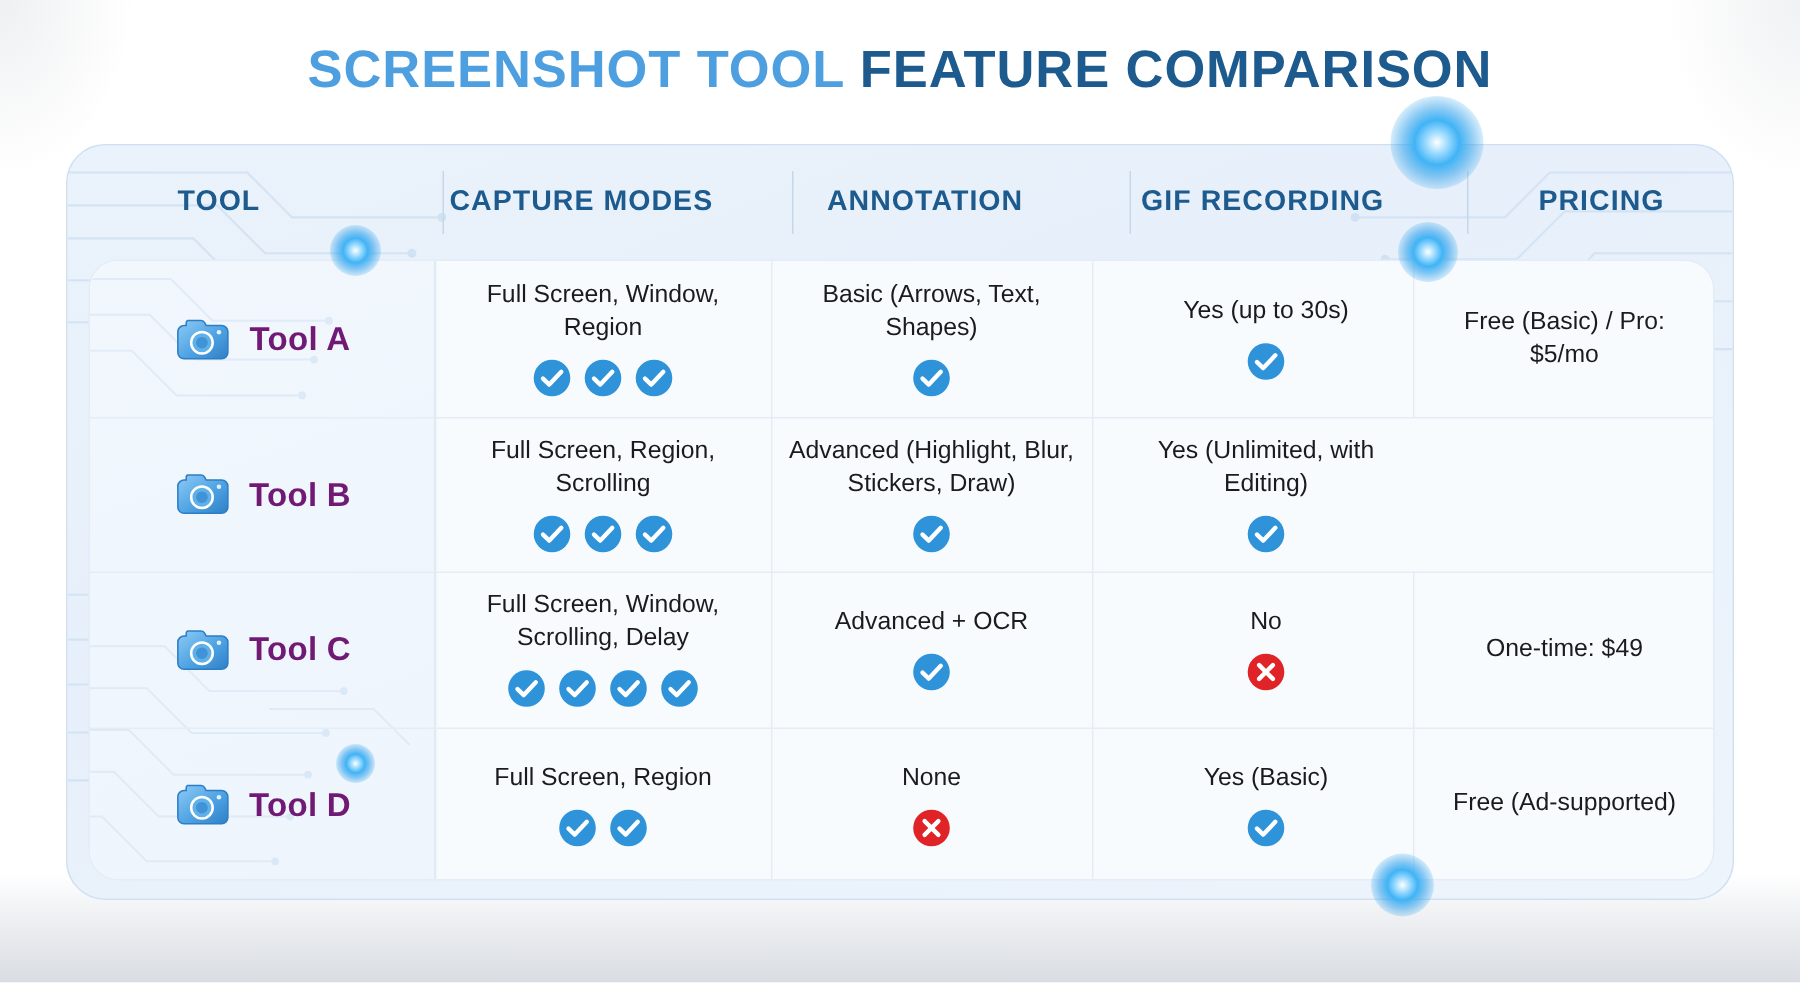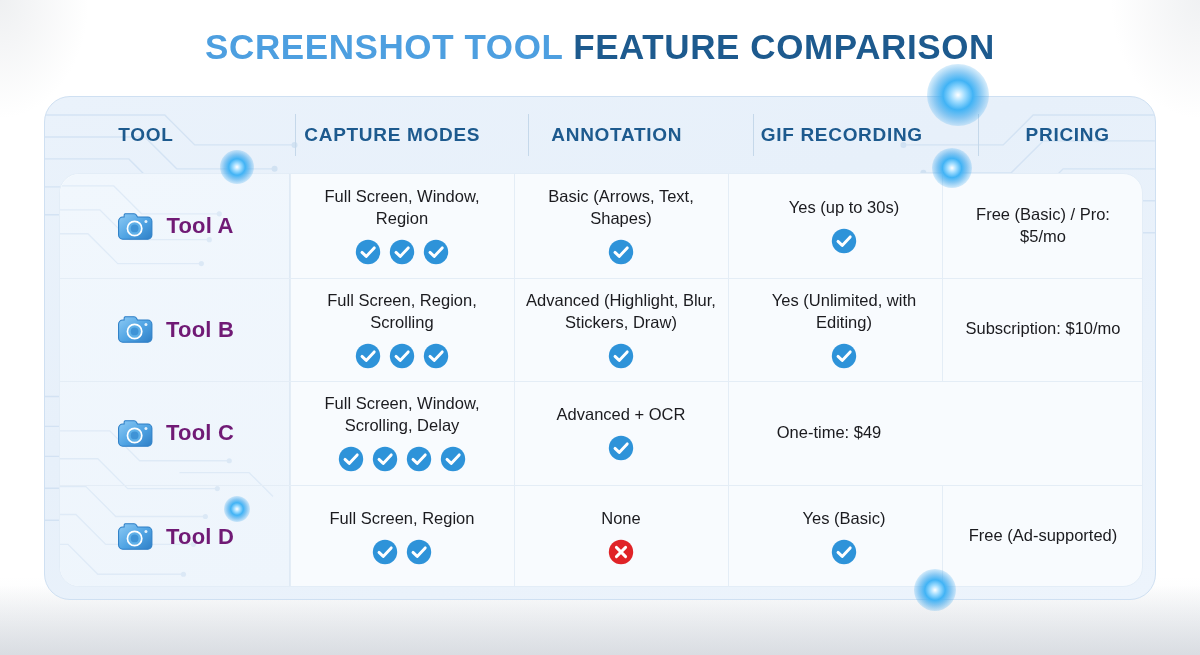--- a/index.html
+++ b/index.html
@@ -88,21 +88,21 @@
     line-height: 46px;
   }
   .hcell.sep::before {
     content: "";
     position: absolute;
     left: 0; top: 2px;
     width: 1px; height: 42px;
     background: #c5d8ea;
   }
   .hc-tool    { width: 244px; }
-  .hc-capture { width: 224px; text-align: right; }
+  .hc-capture { width: 224px; }
   .hc-annot   { width: 214px; }
   .hc-gif     { width: 214px; }
   .hc-price   { width: 216px; }
 
   
   .card {
     position: absolute;
     left: 14px;
     top: 76px;
     width: 1084px;
@@ -402,23 +402,20 @@
           </div>
           <div class="cell vsep c-gif">
             <span class="cell-text">Yes (Unlimited, with Editing)</span>
             <div class="marks">
               <svg class="ic check" viewBox="0 0 26 26">
                 <circle cx="13" cy="13" r="12.2" fill="#2e93d9"></circle>
                 <path d="M7 13.4 L11.2 17.4 L19.2 8.9" fill="none" stroke="#fff" stroke-width="2.9" stroke-linecap="round" stroke-linejoin="round"></path>
               </svg>
             </div>
           </div>
-          <div class="cell vsep c-price">
-            <span class="cell-text">Subscription: $10/mo</span>
-          </div>
         </div>
         <div class="row">
           <div class="cell c-tool">
             <svg class="camera" viewBox="0 0 40 36">
               <defs>
                 <linearGradient id="camg" x1="0" y1="0" x2="1" y2="1">
                   <stop offset="0%" stop-color="#8ecbf5"></stop>
                   <stop offset="55%" stop-color="#4fa3e3"></stop>
                   <stop offset="100%" stop-color="#2f7fc6"></stop>
                 </linearGradient>
@@ -453,20 +450,29 @@
           </div>
           <div class="cell vsep c-annot">
             <span class="cell-text">Advanced + OCR</span>
             <div class="marks">
               <svg class="ic check" viewBox="0 0 26 26">
                 <circle cx="13" cy="13" r="12.2" fill="#2e93d9"></circle>
                 <path d="M7 13.4 L11.2 17.4 L19.2 8.9" fill="none" stroke="#fff" stroke-width="2.9" stroke-linecap="round" stroke-linejoin="round"></path>
               </svg>
             </div>
           </div>
+          <div class="cell vsep c-gif">
+            <span class="cell-text">No</span>
+            <div class="marks">
+              <svg class="ic cross" viewBox="0 0 26 26">
+                <circle cx="13" cy="13" r="12.2" fill="#e02327"></circle>
+                <path d="M8.4 8.4 L17.6 17.6 M17.6 8.4 L8.4 17.6" fill="none" stroke="#fff" stroke-width="2.9" stroke-linecap="round"></path>
+              </svg>
+            </div>
+          </div>
           <div class="cell vsep c-price">
             <span class="cell-text">One-time: $49</span>
           </div>
         </div>
         <div class="row">
           <div class="cell c-tool">
             <svg class="camera" viewBox="0 0 40 36">
               <defs>
                 <linearGradient id="camg" x1="0" y1="0" x2="1" y2="1">
                   <stop offset="0%" stop-color="#8ecbf5"></stop>

